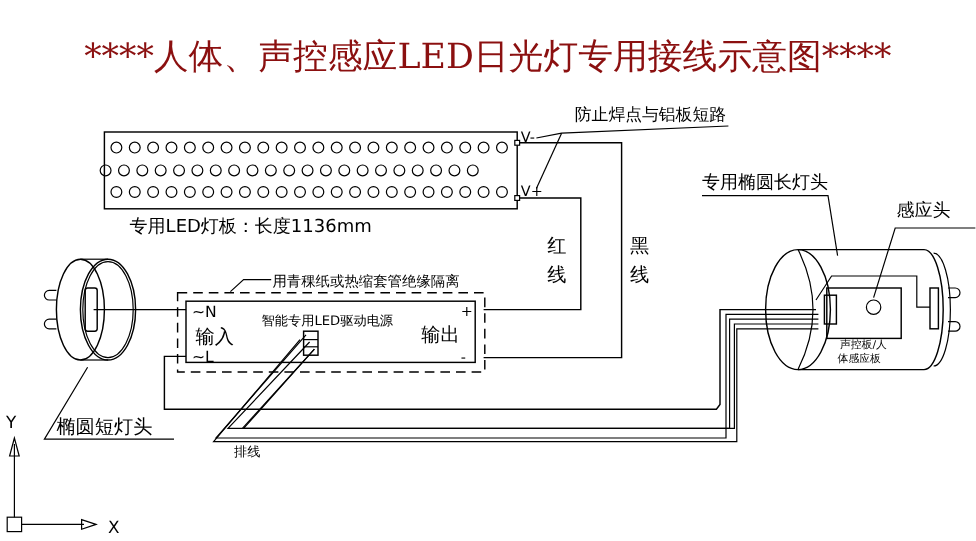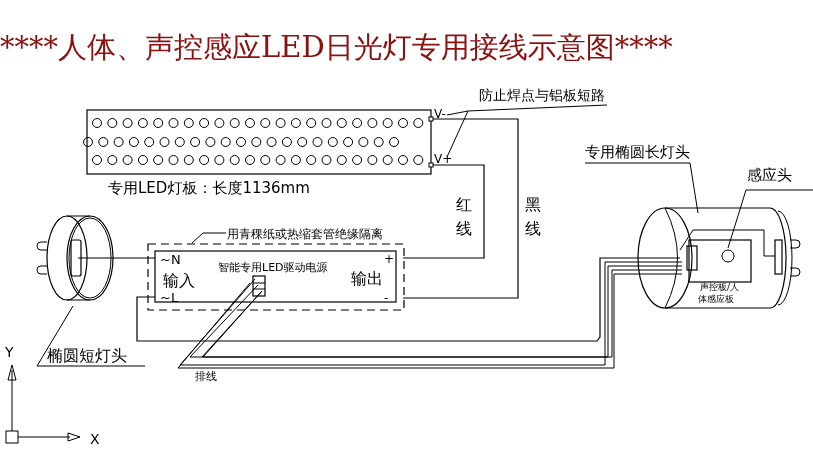--- a/index.html
+++ b/index.html
@@ -1,17 +1,17 @@
 <!DOCTYPE html>
 <html><head>
 <meta charset="utf-8">
 <style>
   html,body{margin:0;padding:0;background:#fff;}
   body{width:813px;height:451px;overflow:hidden;position:relative;font-family:"DejaVu Sans",sans-serif;}
-  #title{position:absolute;left:0;top:28px;width:813px;color:#8b1010;font-size:29px;letter-spacing:0px;font-family:"DejaVu Serif",serif;}
+  #title{position:absolute;left:0;top:28px;width:813px;text-align:center;color:#8b1010;font-size:29px;letter-spacing:0px;font-family:"DejaVu Serif",serif;}
   svg{position:absolute;left:0;top:0;}
   svg text{font-family:"DejaVu Sans",sans-serif;fill:#000;}
   .ln{stroke:#000;stroke-width:1.2;fill:none;}
   .thin{stroke:#000;stroke-width:1;fill:none;}
 </style>
 </head>
 <body>
 
 <div id="title">****人体、声控感应LED日光灯专用接线示意图****</div>
 

